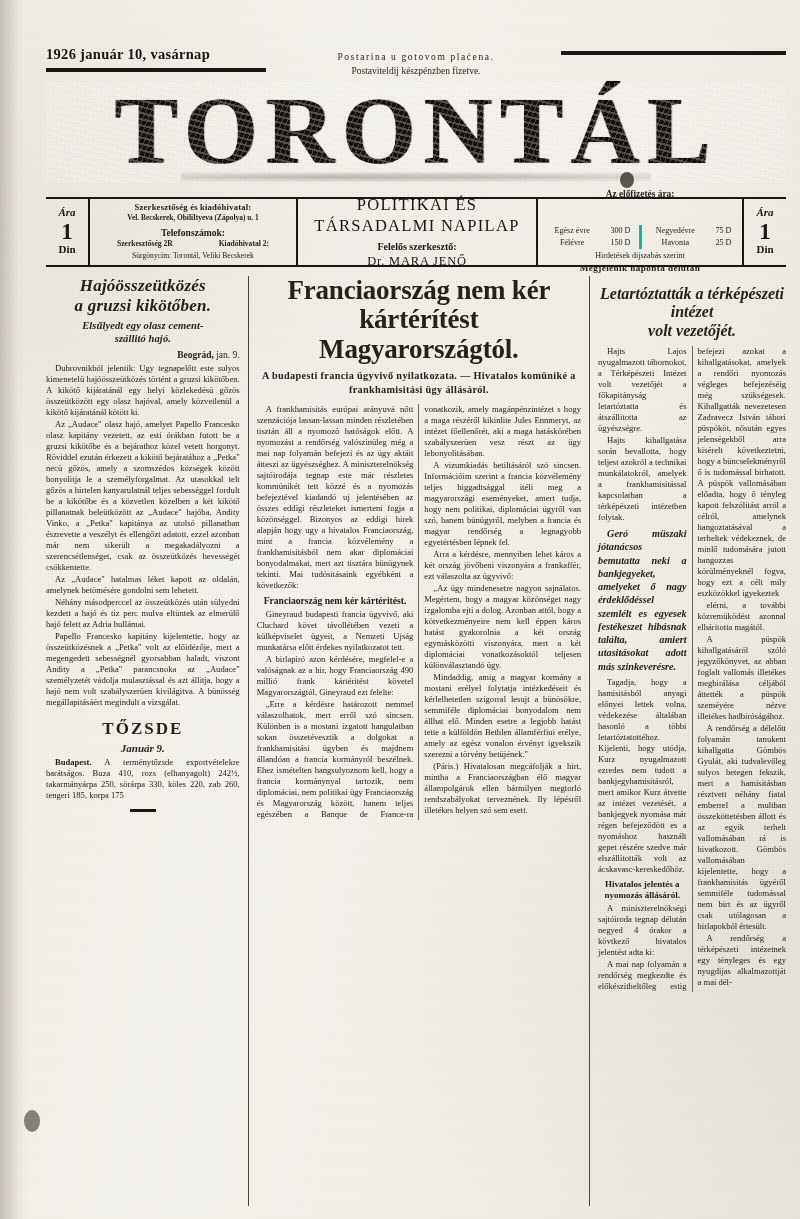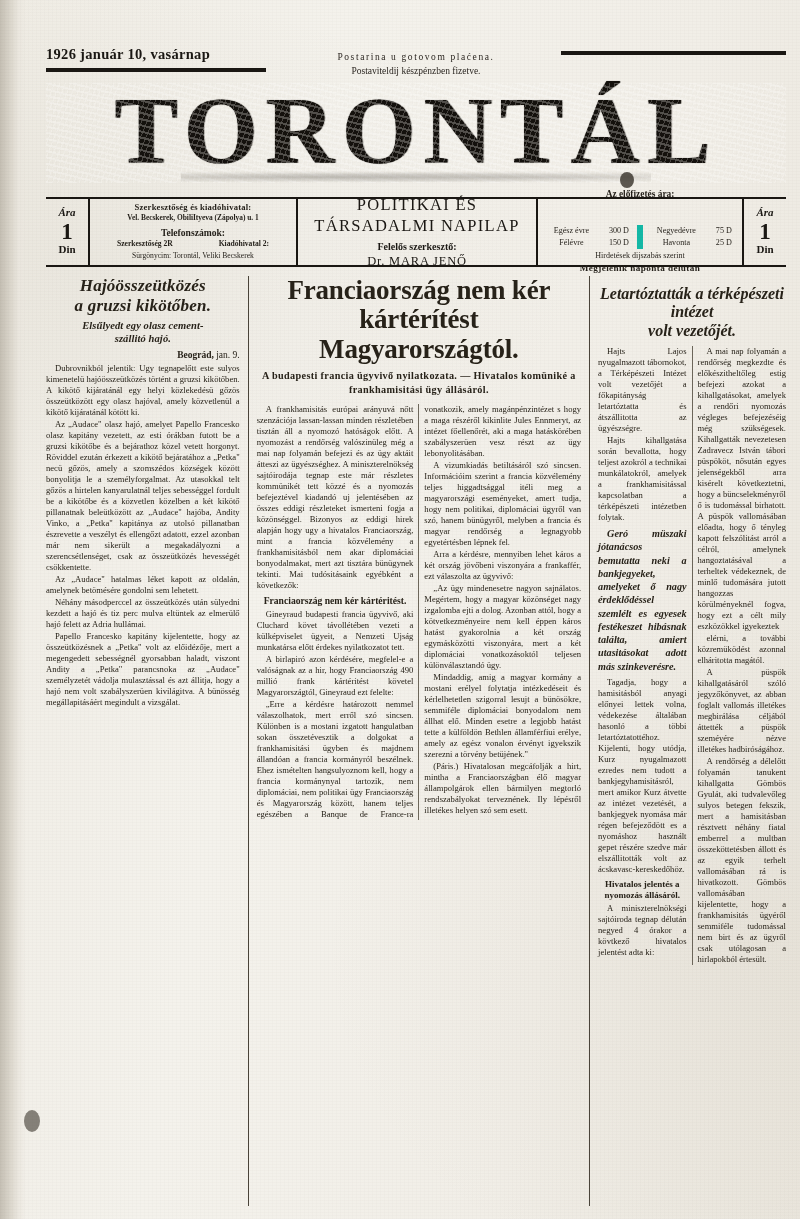--- a/index.html
+++ b/index.html
@@ -91,21 +91,21 @@
   .office .tel2{font-weight:bold;font-size:7.6px;display:flex;justify-content:space-around;}
   .office .sg{font-size:7.6px;margin-top:1px;}
   .center-band{flex:1;text-align:center;padding:0 6px;}
   .center-band .cap{font-size:16.5px;letter-spacing:1.3px;line-height:1.3;}
   .center-band .fel{font-size:10px;font-weight:bold;margin-top:5px;}
   .center-band .ed{font-size:12.5px;letter-spacing:.8px;margin-top:2px;}
   .subs{width:196px;text-align:center;font-size:8.3px;line-height:1.5;padding:0 4px;color:#221e18;}
   .subs .h{font-weight:bold;font-size:9.4px;}
   .subs table{width:100%;border-collapse:collapse;font-size:8.1px;margin-top:24px;}
   .subs td{padding:0 1px;white-space:nowrap;}
-  .subs td.dv{border-left:6px solid #14b8a6;}
+  .subs td.dv{border-left:3px solid #14b8a6;}
   .subs .hird{font-size:8px;margin-top:1px;}
   .subs .megj{font-weight:bold;font-size:9.2px;letter-spacing:.4px;}
 
   
   .cols{display:flex;margin-top:9px;height:930px;}
   .col{font-size:8.6px;line-height:1.28;text-align:justify;color:#272219;}
   .c1{width:203px;padding-right:8px;}
   .c2{width:340px;padding:0 8px;border-left:1px solid #4a443a;border-right:1px solid #4a443a;}
   .c3{width:calc(740px - 203px - 340px);padding-left:8px;}
   .c2 .twocol{column-count:2;column-gap:11px;column-rule:1px solid #6d675b;}
@@ -247,20 +247,29 @@
       <div class="dateline">
         <span>Beográd,</span>
         <span class="lt">jan. 9.</span>
       </div>
       <p>Dubrovnikból jelentik: Ugy tegnapelőtt este sulyos kimenetelü hajóösszeütközés történt a gruzsi kikötőben. A kikötő kijáratánál egy helyi közlekedésü gőzös összeütközött egy olasz hajóval, amely közvetlenül a kikötő kijáratánál kötött ki.</p>
       <p>Az „Audace" olasz hajó, amelyet Papello Francesko olasz kapitány vezetett, az esti órákban futott be a gruzsi kikötőbe és a bejárathoz közel vetett horgonyt. Röviddel ezután érkezett a kikötő bejáratához a „Petka" necü gőzös, amely a szomszédos községek között bonyolitja le a személyforgalmat. Az utasokkal telt gőzös a hirtelen kanyarulatnál teljes sebességgel fordult be a kikötőbe és a közvetlen közelben a két kikötő pillanatnak beleütközött az „Audace" hajóba, Andity Vinko, a „Petka" kapitánya az utolsó pillanatban észrevette a veszélyt és ellengőzt adatott, ezzel azonban már nem sikerült a megakadályozni a szerencsétlenséget, csak az összeütközés hevességét csökkentette.</p>
       <p>Az „Audace" hatalmas léket kapott az oldalán, amelynek betömésére gondolni sem lehetett.</p>
       <p>Néhány másodperccel az összeütközés után sülyedni kezdett a hajó és tiz perc mulva eltüntek az elmerülő hajó felett az Adria hullámai.</p>
       <p>Papello Francesko kapitány kijelentette, hogy az összeütközésnek a „Petka" volt az előidézője, mert a megengedett sebességnél gyorsabban haladt, viszont Andity a „Petka" parancsnoka az „Audace" személyzetét vádolja mulasztással és azt állitja, hogy a hajó nem volt szabályszerüen kivilágitva. A bünösség megállapitásáért megindult a vizsgálat.</p>
 
+      <div class="tozsde">
+        <div class="tz-title">TŐZSDE</div>
+        <div class="tz-date">Január 9.</div>
+        <div class="tz-body">
+          <b>Budapest.</b>
+          <span>A terménytőzsde exportvételekre barátságos. Buza 410, rozs (elhanyagolt) 242½, takarmányárpa 250, sörárpa 330, köles 220, zab 260, tengeri 185, korpa 175</span>
+        </div>
+        <div class="tz-rule"></div>
+      </div>
     </div>
 
     <div class="col c2">
       <div class="h-main">
         <span>Franciaország nem kér kártérítést</span>
         <span class="l2">Magyarországtól.</span>
       </div>
       <div class="h-deck">
         <div>A budapesti francia ügyvivő nyilatkozata. — Hivatalos komüniké a</div>
         <div>frankhamisitási ügy állásáról.</div>
@@ -288,20 +297,21 @@
         <p>Hajts Lajos nyugalmazott tábornokot, a Térképészeti Intézet volt vezetőjét a főkapitányság letartóztatta és átszállitotta az ügyészségre.</p>
         <p>Hajts kihallgatása során bevallotta, hogy teljest azokról a technikai munkálatokról, amelyek a frankhamisitással kapcsolatban a térképészeti intézetben folytak.</p>
         <span class="emph">Geró müszaki jótanácsos bemutatta neki a bankjegyeket, amelyeket ő nagy érdeklődéssel szemlélt es egyesek festékeszet hibásnak találta, amiert utasitásokat adott más szinkeverésre.</span>
         <p>Tagadja, hogy a hamisitásból anyagi előnyei lettek volna, védekezése általában hasonló a többi letartóztatottéhoz. Kijelenti, hogy utódja, Kurz nyugalmazott ezredes nem tudott a bankjegyhamisitásról, mert amikor Kurz átvette az intézet vezetését, a bankjegyek nyomása már régen befejeződött es a nyomáshoz használt gepet részére szedve már elszállitották volt az ácskavasc-kereskedőhöz.</p>
         <div class="h-inline2">Hivatalos jelentés a nyomozás állásáról.</div>
         <p>A miniszterelnökségi sajtóiroda tegnap délután negyed 4 órakor a kövtkező hivatalos jelentést adta ki:</p>
         <p>A mai nap folyamán a rendőrség megkezdte és előkészitheltőleg estig befejezi azokat a kihallgatásokat, amelyek a rendőri nyomozás végleges befejezéséig még szükségesek. Kihallgatták nevezetesen Zadravecz István tábori püspököt, nősután egyes jelenségekből arra kisérelt következtetni, hogy a büncselekményről ő is tudomással birhatott. A püspök vallomásában előadta, hogy ő tényleg kapott felszólitást arról a célról, amelynek hangoztatásával a terheltek védekeznek, de minlő tudomására jutott hangozzas körülményeknél fogva, hogy ezt a célt mily eszközökkel igyekeztek</p>
         <p>elérni, a további közremüködést azonnal elháritotta magától.</p>
         <p>A püspök kihallgatásáról szóló jegyzőkönyvet, az abban foglalt vallomás illetékes megbirálása céljából áttették a püspök szeméyére nézve illetékes hadbiróságához.</p>
         <p>A rendőrség a délelőtt folyamán tanukent kihallgatta Gömbös Gyulát, aki tudvalevőleg sulyos betegen fekszik, mert a hamisitásban résztvett néhány fiatal emberrel a multban összeköttetésben állott és az egyik terhelt vallomásában rá is hivatkozott. Gömbös vallomásában kijelentette, hogy a frankhamisitás ügyéről semmiféle tudomással nem birt és az ügyről csak utólagosan a hirlapokból értesült.</p>
+        <p>A rendőrség a térképészeti intézetnek egy tényleges és egy nyugdijas alkalmazottját a mai dél-</p>
       </div>
     </div>
 
   </div>
 </div>
 </div>
 
 <div class="grain"></div>
 <div class="blot" style="left:24px;top:1110px;width:16px;height:22px;opacity:.55;"></div>
 <div class="blot" style="left:620px;top:172px;width:14px;height:16px;opacity:.75;"></div>

